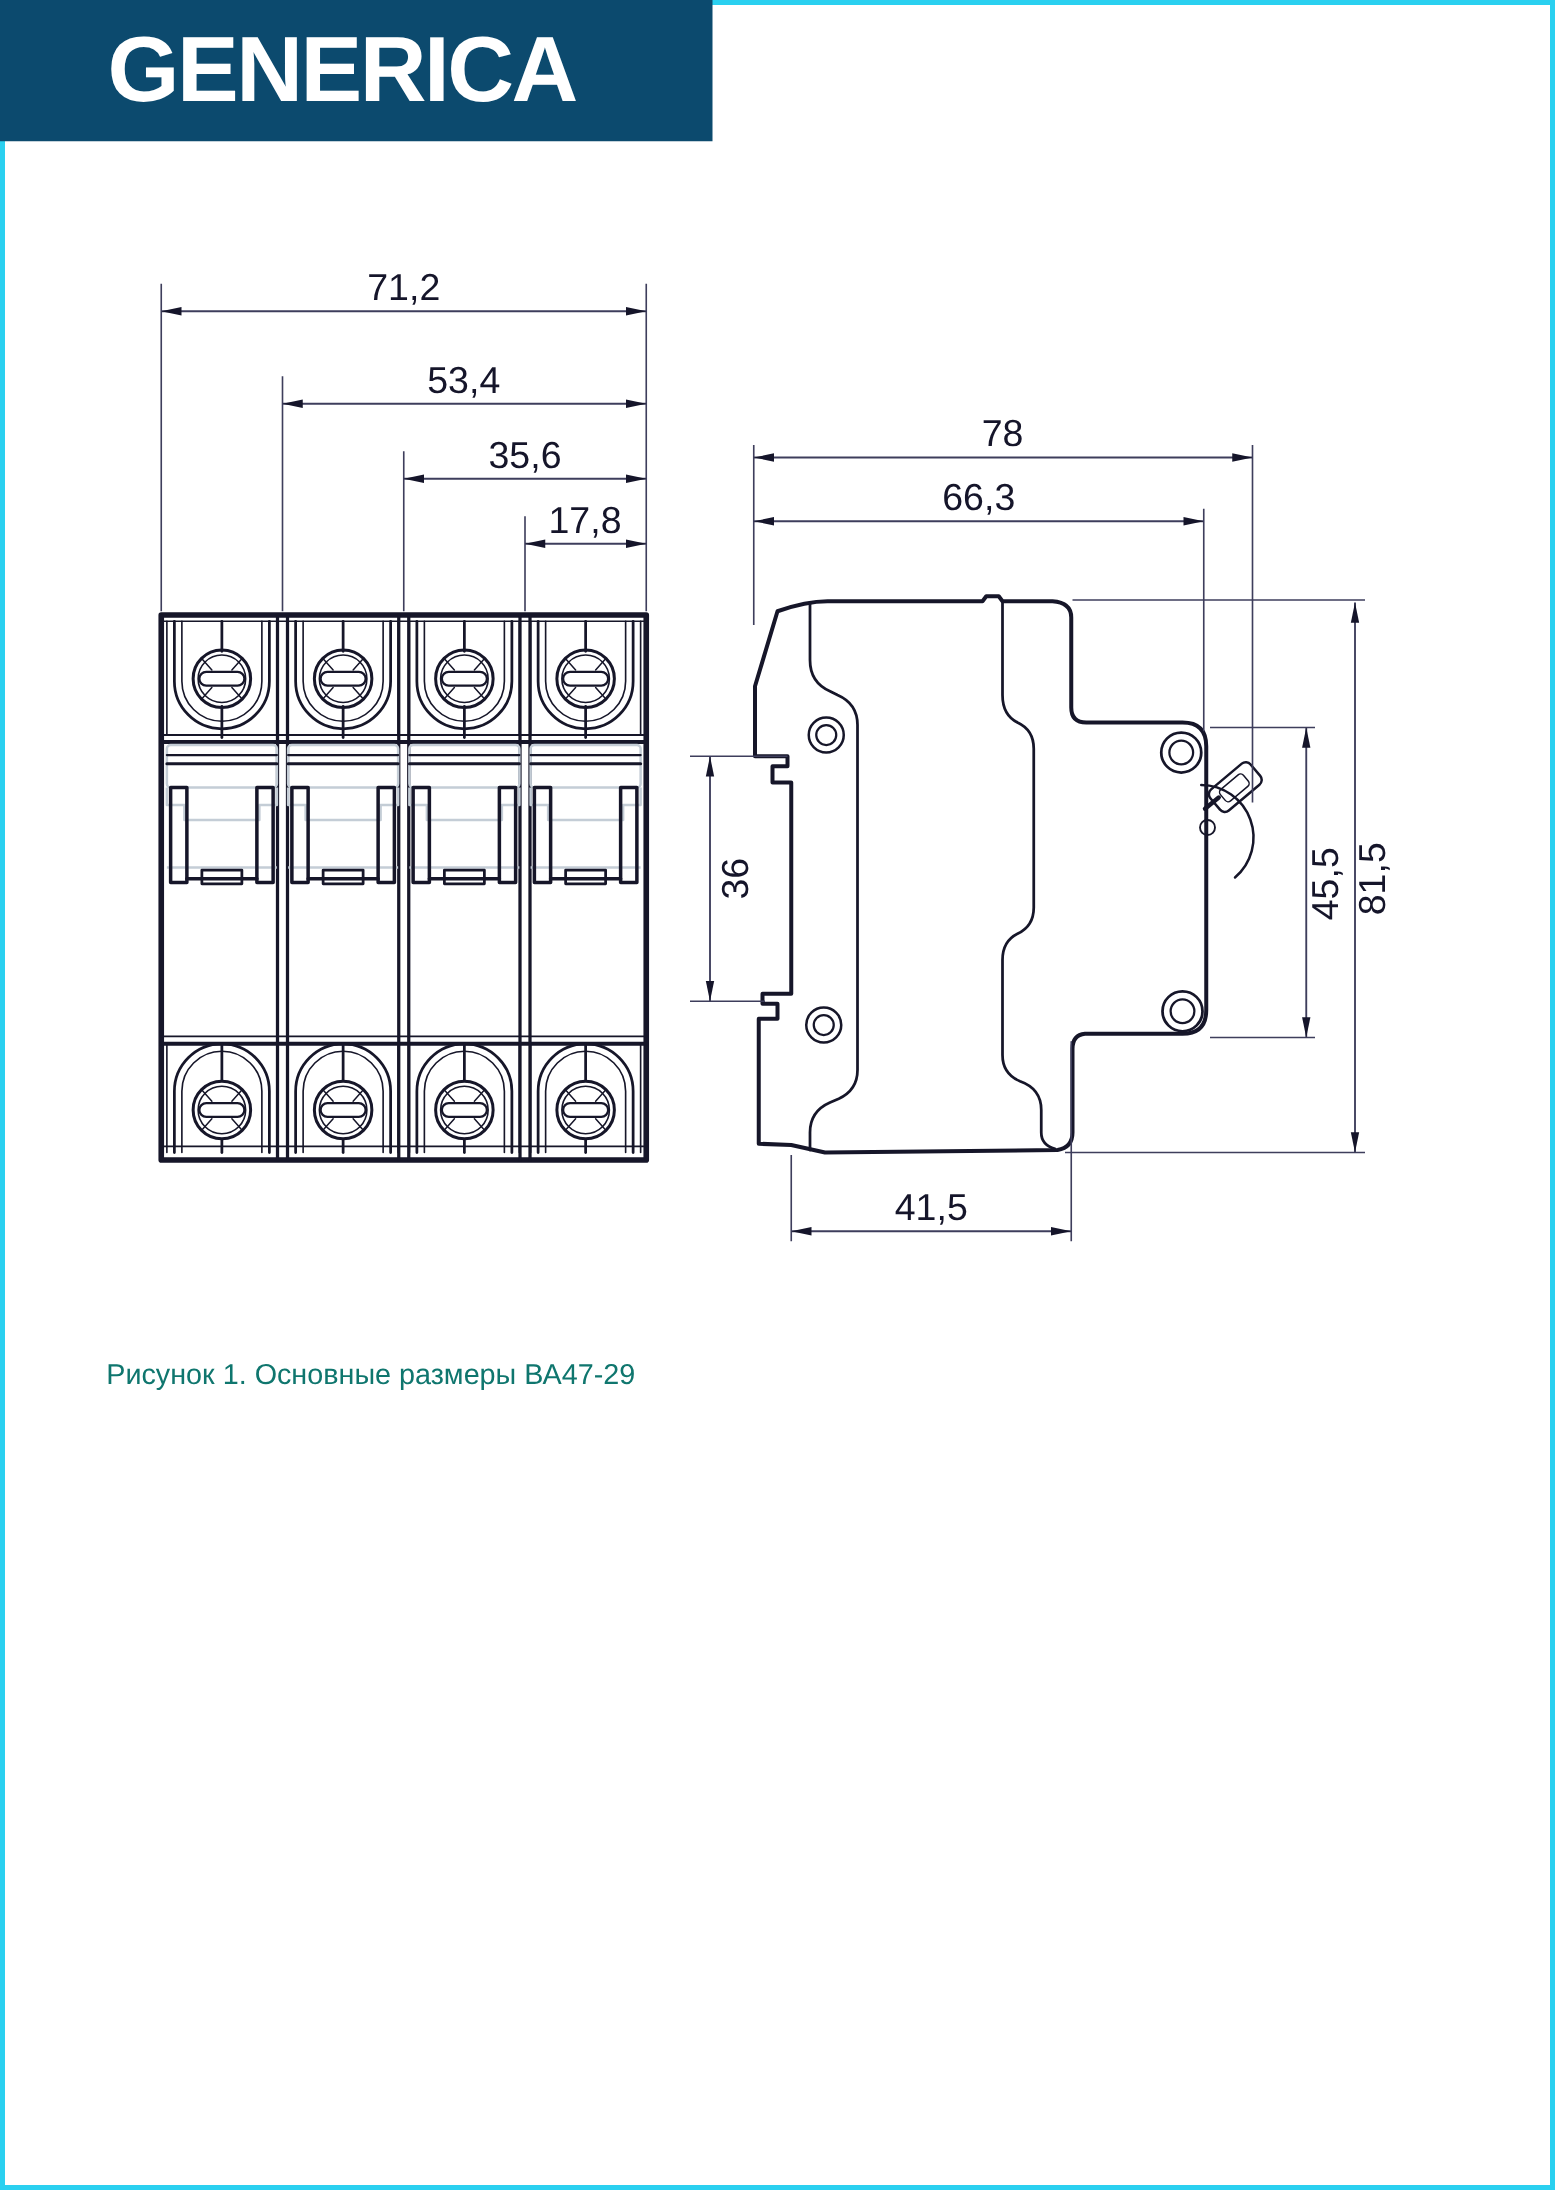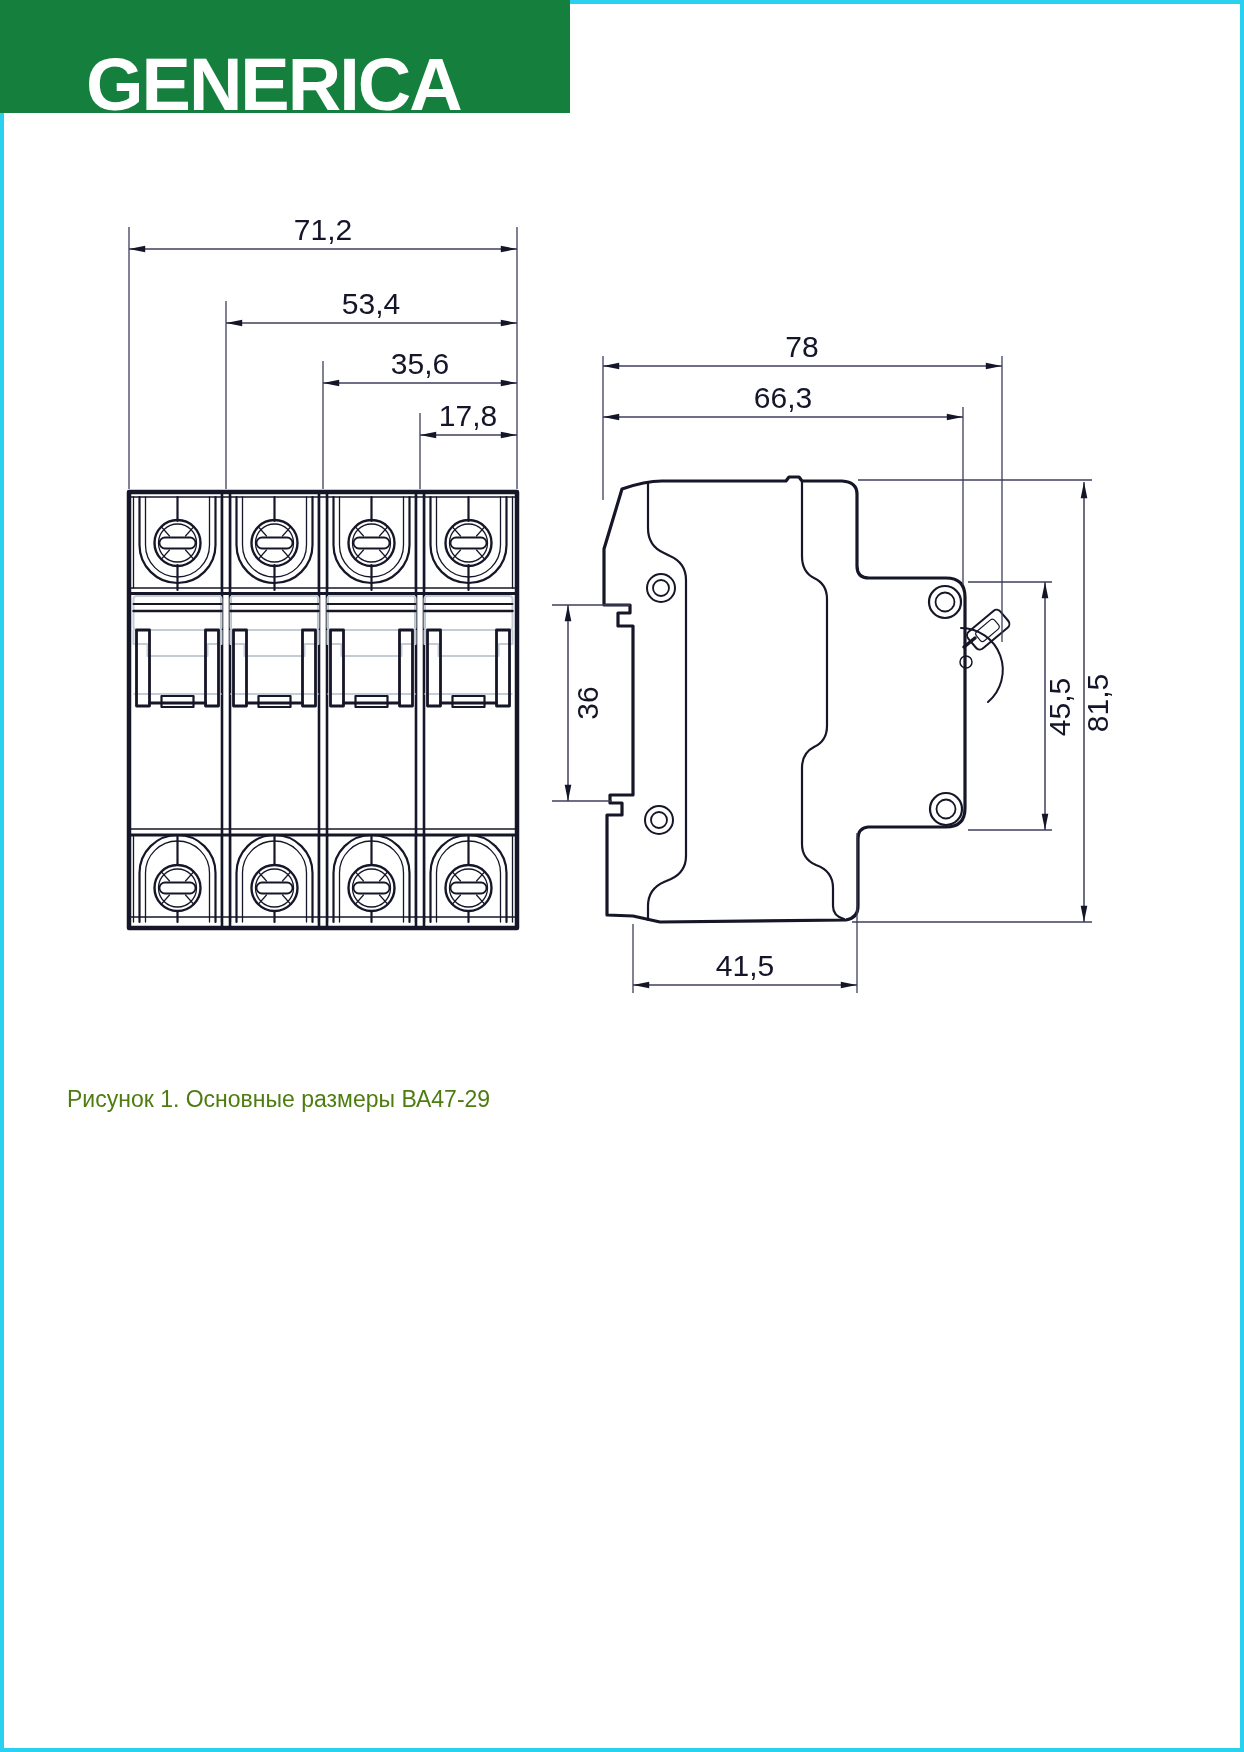--- a/index.html
+++ b/index.html
@@ -12,42 +12,42 @@
   }
   .page-border{
     position:absolute;inset:0;
     border:4px solid #2ad0f0;
     pointer-events:none;
     z-index:5;
   }
   .header{
     position:absolute;left:0;top:0;
     width:570px;height:113px;
-    background:#15803d;
+    background:#0c4a6e;
     z-index:6;
-    display:flex;align-items:flex-end;
+    display:flex;align-items:center;
     padding-left:86px;box-sizing:border-box;
     overflow:hidden;
   }
   .header .brand{
     color:#ffffff;
     font-size:74px;
     font-weight:bold;
     letter-spacing:-2px;
     line-height:0.76;
     white-space:nowrap;
   }
   .drawing{
     position:absolute;left:0;top:0;
     width:1244px;height:1752px;
     z-index:1;
   }
   .caption{
-    position:absolute;left:67px;top:1086px;
-    font-size:23px;color:#4d7c0f;
+    position:absolute;left:85px;top:1086px;
+    font-size:23px;color:#0f766e;
     z-index:2;
   }
   
   .ol{fill:none;stroke:#161629;stroke-linejoin:round;stroke-linecap:round;}
   .pale{fill:none;stroke:#c4cdd6;stroke-linejoin:round;}
   .thin{stroke:#3e3e5c;stroke-width:1.3;fill:none;}
   .dim{stroke:#3e3e5c;stroke-width:1.5;fill:none;}
   .dimtxt{font-family:"Liberation Sans",sans-serif;font-size:30px;fill:#15152a;text-anchor:middle;}
 </style>
 </head>

